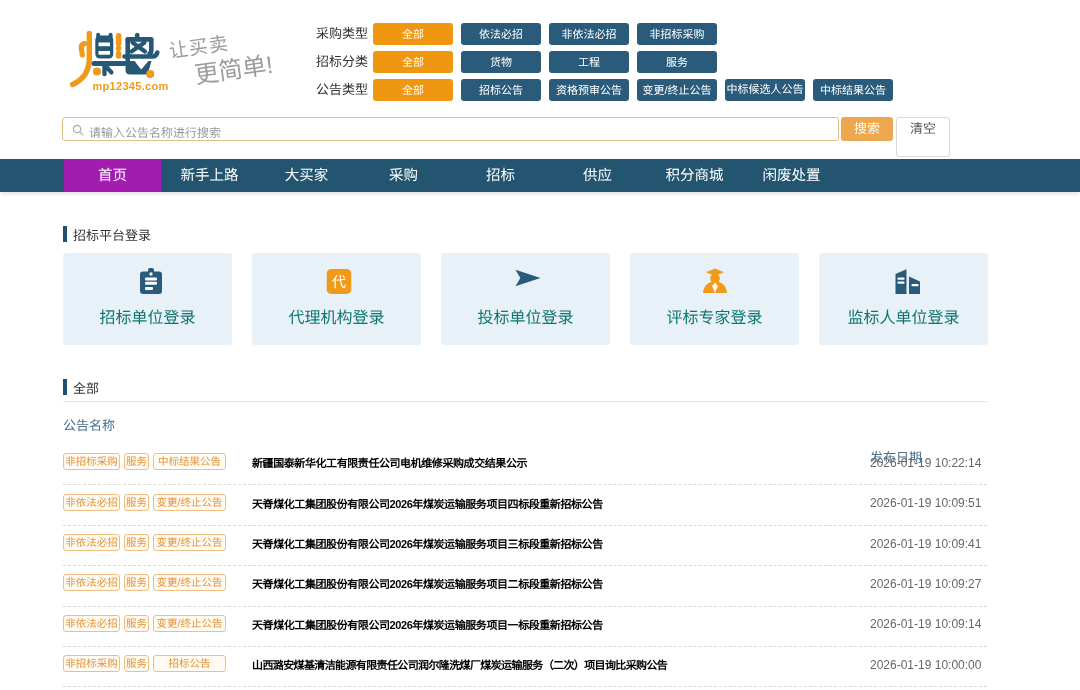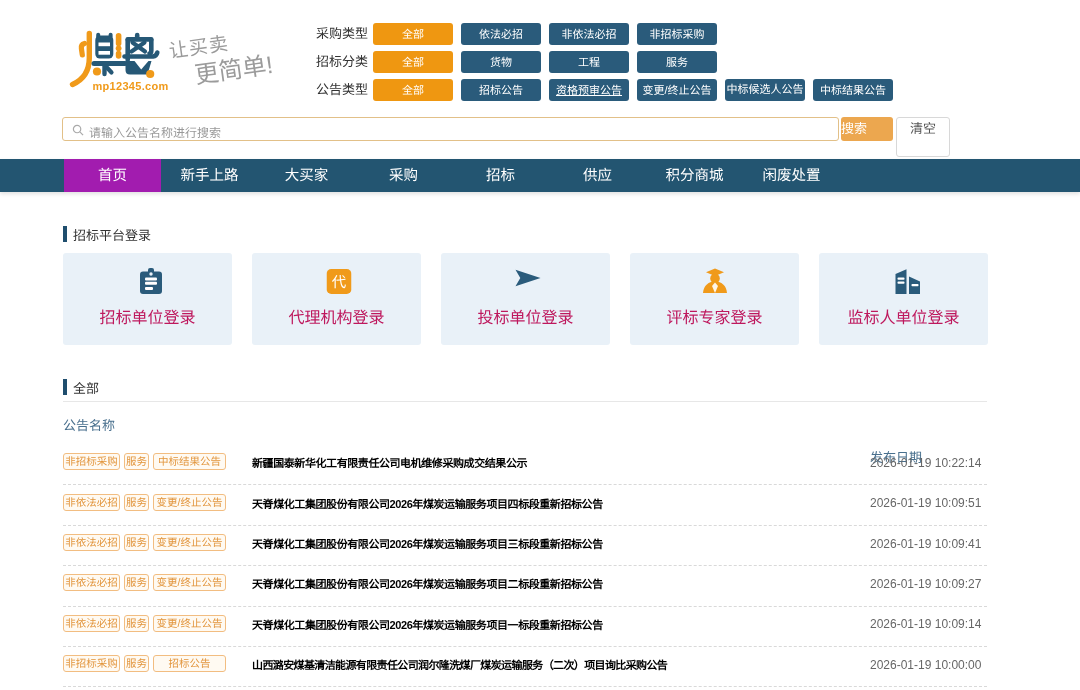--- a/index.html
+++ b/index.html
@@ -12,21 +12,21 @@
 .flabel { position:absolute; width:78px; text-align:right; font-size:13px; color:#333; line-height:22px; left:290px; }
 
 #nav { position:absolute; left:0; top:159px; width:1080px; height:33px; background:#235571; box-shadow:0 2px 4px rgba(0,0,0,0.12); }
 .nitem { position:absolute; top:0; width:97px; height:33px; line-height:33px; text-align:center; color:#fff; font-size:14.5px; }
 .nitem.on { background:#a21caf; }
 
 .sbar { position:absolute; width:4px; height:16px; background:#1F4E6E; left:63px; }
 .stitle { position:absolute; left:73px; font-size:13px; color:#333; }
 
 .card { position:absolute; width:169px; height:92px; top:253px; background:#E9F1F8; border-radius:3px; }
-.cardtext { position:absolute; width:100%; top:51px; text-align:center; font-size:16px; color:#be185d; }
+.cardtext { position:absolute; width:100%; top:51px; text-align:center; font-size:16px; color:#0f766e; }
 .cardicon { position:absolute; left:50%; transform:translateX(-50%); top:14px; }
 
 .lrow { position:absolute; left:63px; width:924px; height:40.4px; border-bottom:1px dashed #d9d9d9; }
 .tag { position:absolute; top:8.3px; height:17px; border:1px solid #F2BD81; background:#FFFAF2; border-radius:3px; color:#E2953C; font-size:10.5px; line-height:15px; text-align:center; }
 .t1 { left:0; width:57px; }
 .t2 { left:61px; width:25px; }
 .t3 { left:90px; width:73px; }
 .ltitle { position:absolute; left:189px; top:9.3px; font-size:11px; letter-spacing:-0.42px; font-weight:bold; color:#000000; white-space:nowrap; }
 .ldate { position:absolute; left:807px; top:10.8px; font-size:12px; color:#666; }
 </style>
@@ -90,33 +90,33 @@
   <div class="fbtn" style="left:549px; top:23px;">非依法必招</div>
   <div class="fbtn" style="left:637px; top:23px;">非招标采购</div>
 
   <div class="fbtn on" style="left:373px; top:51px;">全部</div>
   <div class="fbtn" style="left:461px; top:51px;">货物</div>
   <div class="fbtn" style="left:549px; top:51px;">工程</div>
   <div class="fbtn" style="left:637px; top:51px;">服务</div>
 
   <div class="fbtn on" style="left:373px; top:79px;">全部</div>
   <div class="fbtn" style="left:461px; top:79px;">招标公告</div>
-  <div class="fbtn" style="left:549px; top:79px;text-decoration:underline;">资格预审公告</div>
+  <div class="fbtn" style="left:549px; top:79px;">资格预审公告</div>
   <div class="fbtn" style="left:637px; top:79px;">变更/终止公告</div>
   <div class="fbtn" style="left:725px; top:79px;font-family:Liberation Mono, monospace;">中标候选人公告</div>
   <div class="fbtn" style="left:813px; top:79px;">中标结果公告</div>
 
   <div class="abs" style="left:62px; top:117px; width:777px; height:24px; border:1px solid #E2C088; border-radius:3px; background:#fff;">
     <svg style="position:absolute; left:9px; top:6px;" width="12" height="12" viewBox="0 0 13 13">
       <circle cx="5.5" cy="5.5" r="4" stroke="#aaa" stroke-width="1.3" fill="none"></circle>
       <path d="M8.5 8.5 L 12 12" stroke="#aaa" stroke-width="1.3"></path>
     </svg>
     <span style="position:absolute; left:26px; top:4.5px; font-size:12px; color:#999;">请输入公告名称进行搜索</span>
   </div>
-  <div class="abs" style="left:841px; top:117px; width:52px; height:24px; background:#ECA74F; border-radius:3px; color:#fff; font-size:13px; line-height:24px; ">搜索</div>
+  <div class="abs" style="left:841px; top:117px; width:52px; height:24px; background:#ECA74F; border-radius:3px; color:#fff; font-size:13px; line-height:24px; text-align:center;">搜索</div>
   <div class="abs" style="left:896px; top:117px; width:54px; height:40px; background:#fff; border:1px solid #d8d8d8; border-radius:3px; color:#555; font-size:13px; line-height:22px; text-align:center;">清空</div>
 
   <div id="nav">
     <div class="nitem on" style="left:64px;">首页</div>
     <div class="nitem" style="left:161px;">新手上路</div>
     <div class="nitem" style="left:258px;">大买家</div>
     <div class="nitem" style="left:355px;">采购</div>
     <div class="nitem" style="left:452px;">招标</div>
     <div class="nitem" style="left:646px;">积分商城</div>
     <div class="nitem" style="left:549px;">供应</div>

